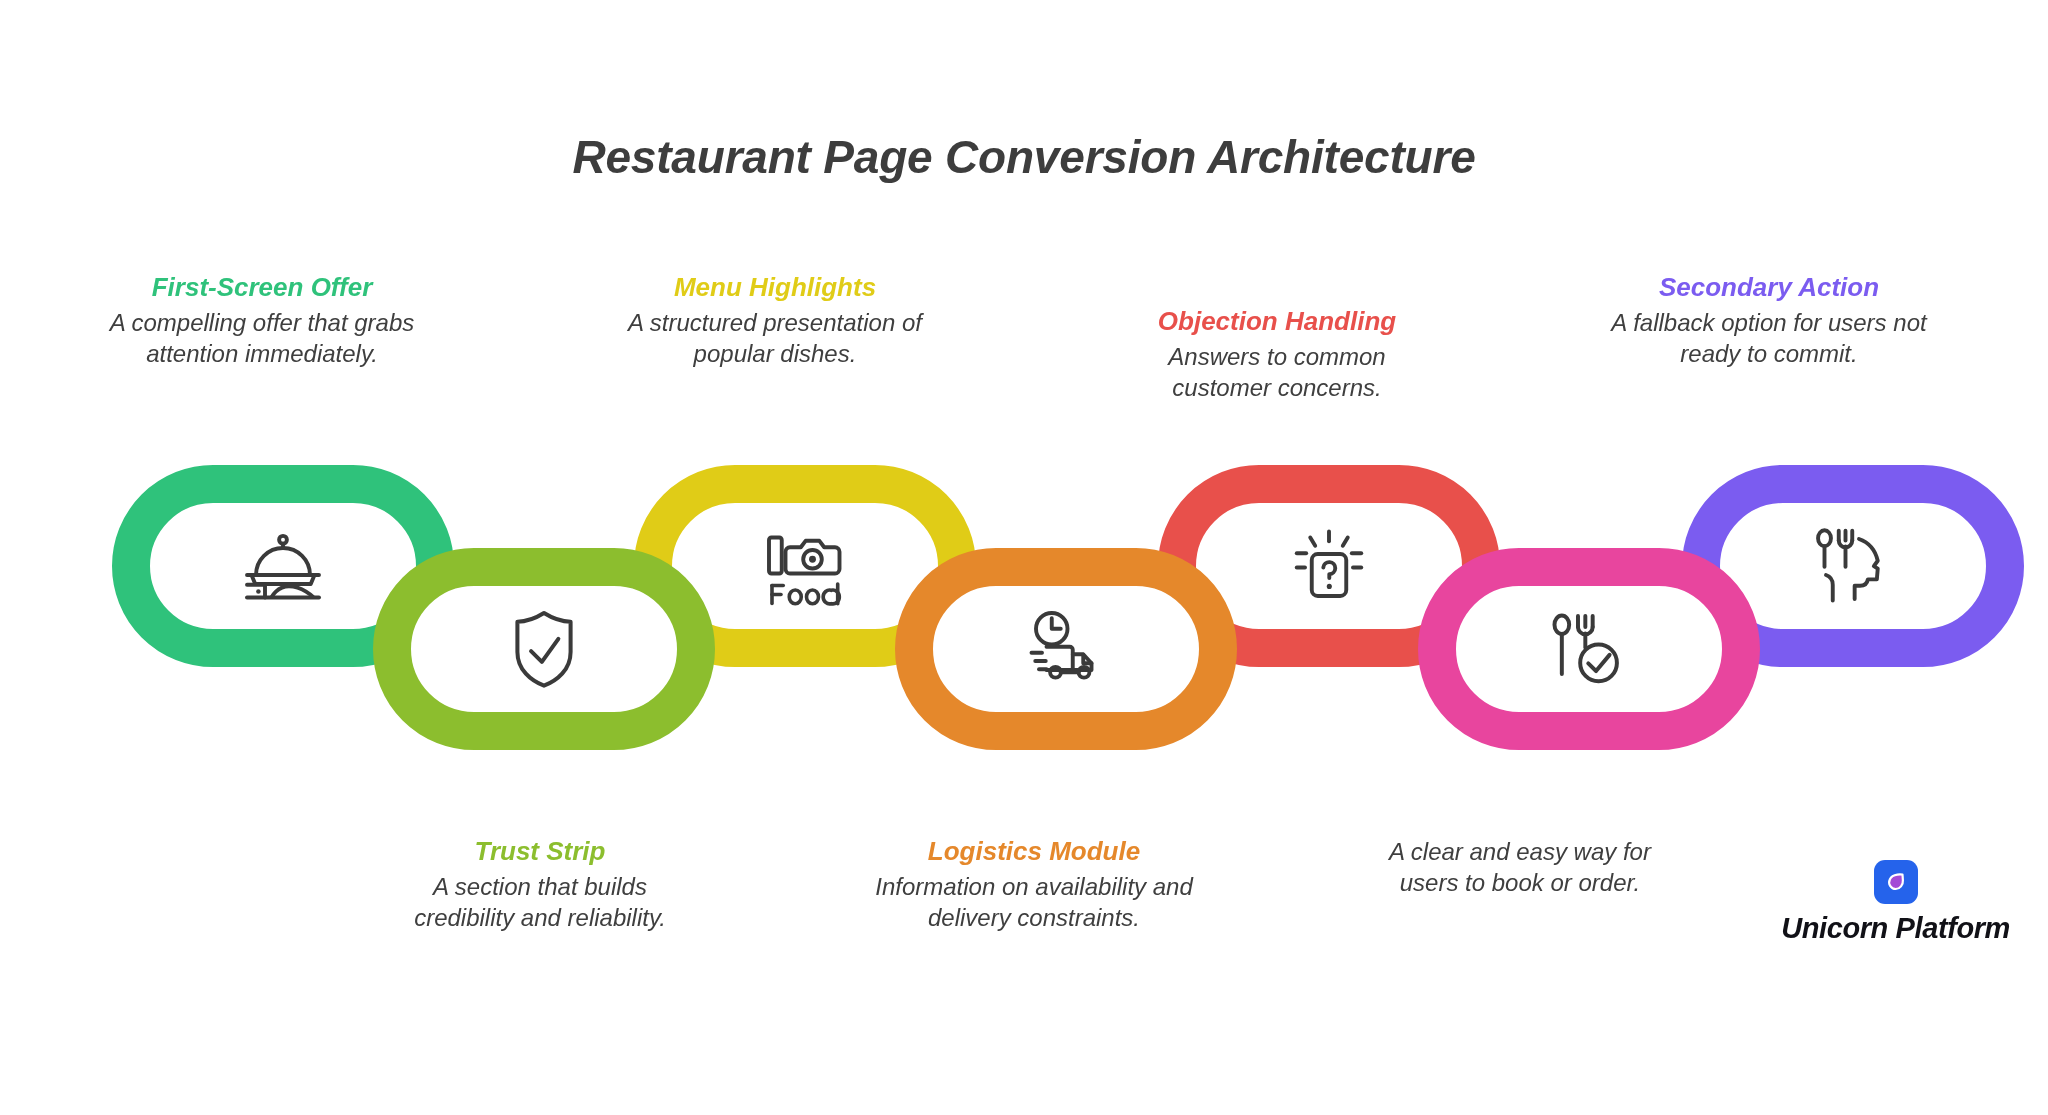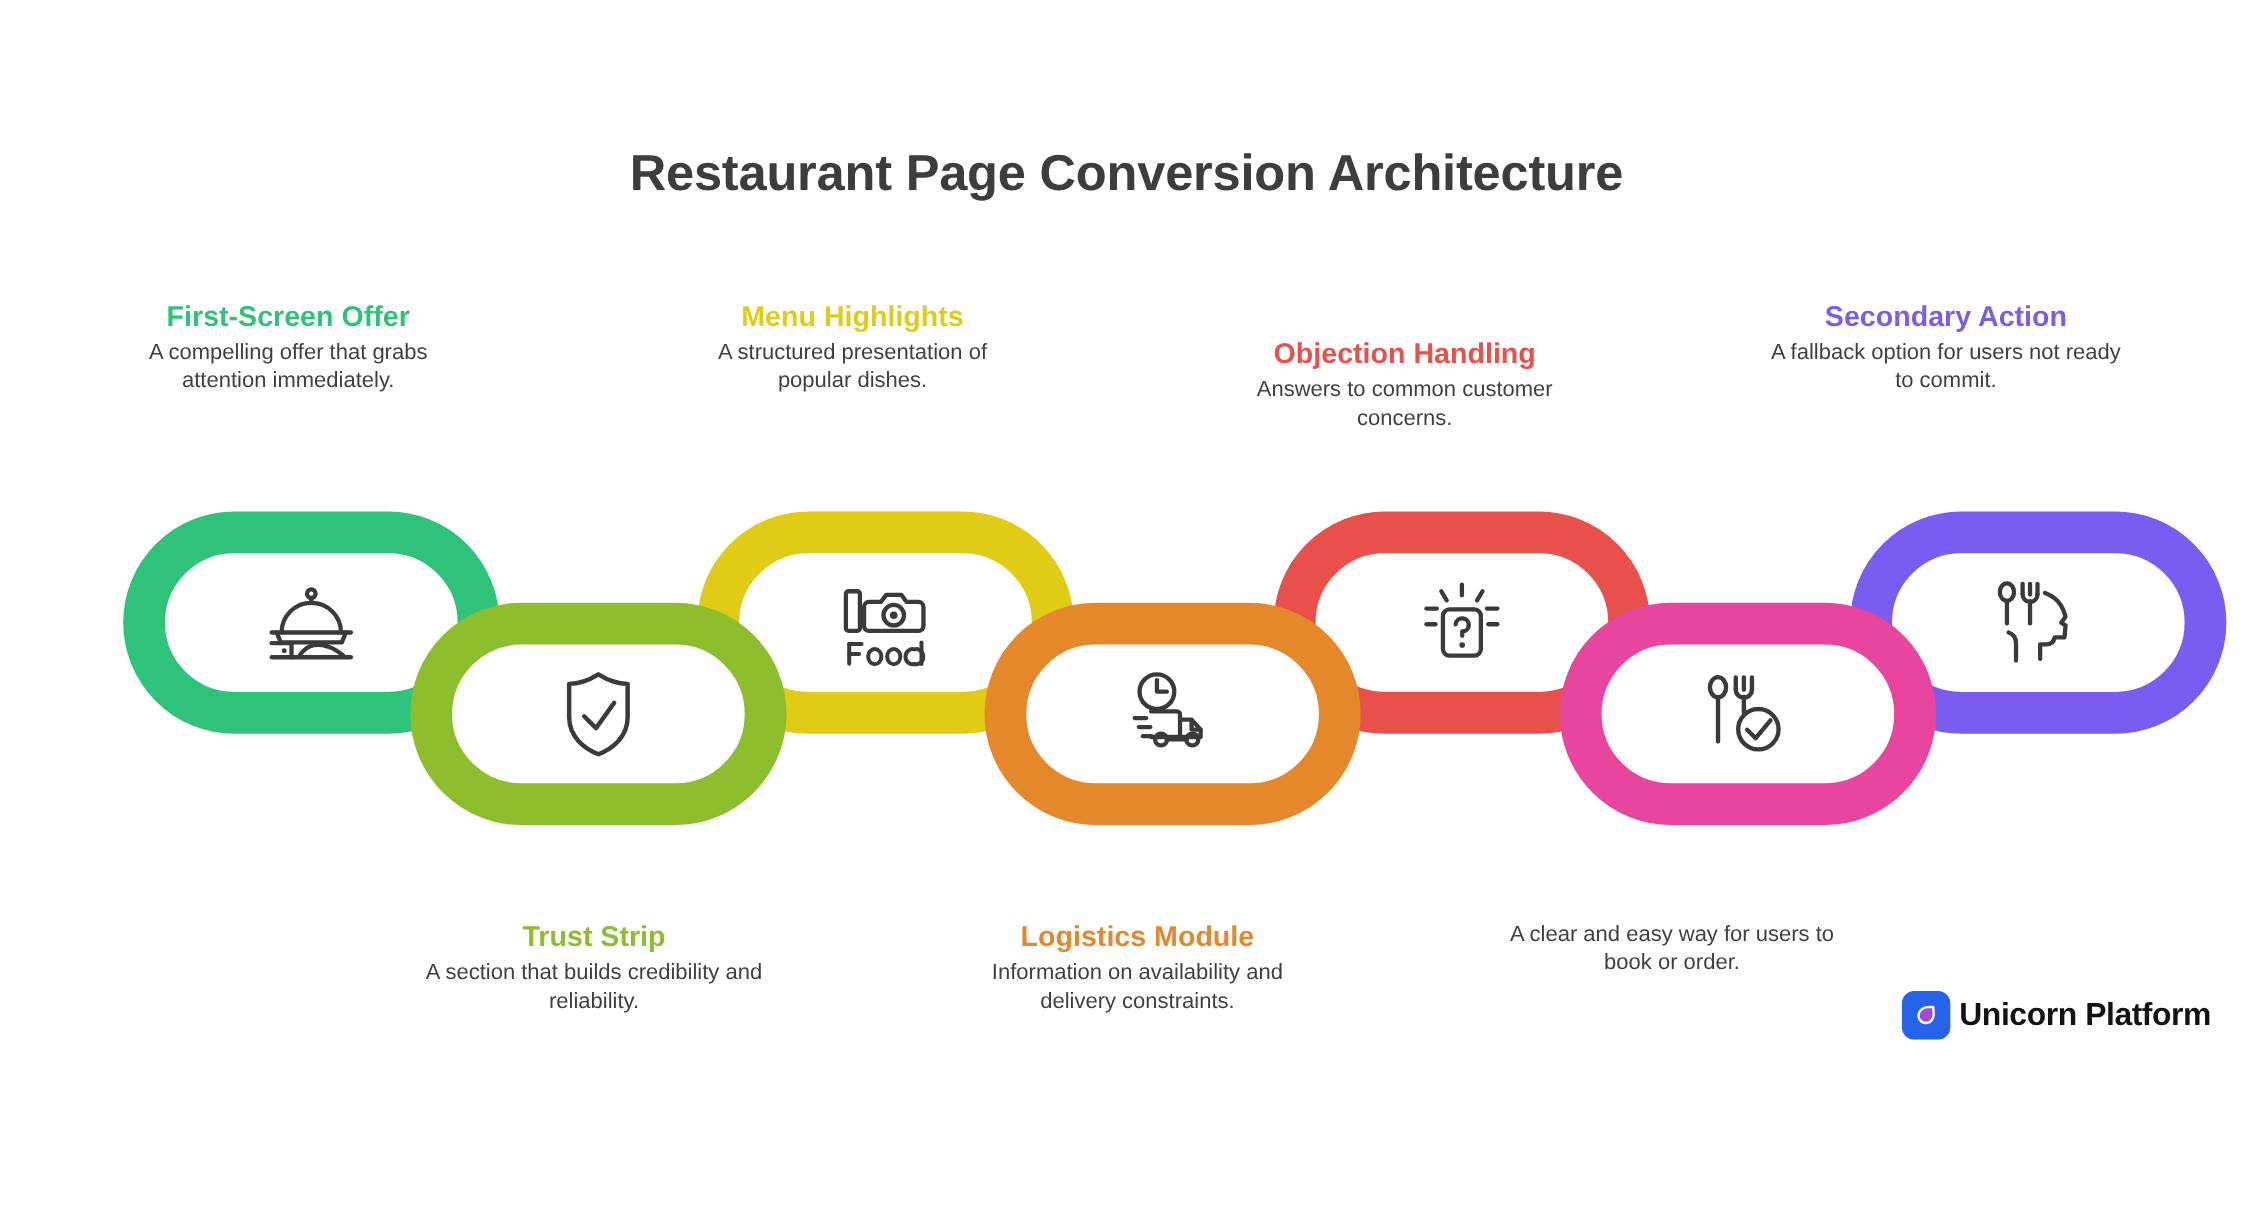--- a/index.html
+++ b/index.html
@@ -2,54 +2,54 @@
 <html><head>
 <meta charset="utf-8">
 <style>
   * { margin:0; padding:0; box-sizing:border-box; }
   html, body {
     width:2048px; height:1115px;
     background:#ffffff;
     font-family:"Liberation Sans", sans-serif;
     overflow:hidden;
   }
-  #stage { position:relative; width:2048px; height:970px; background:#fff; }
+  #stage { position:relative; width:2048px; height:970px; background:#fff;font-style:italic; }
 
   
   .page-title{
     position:absolute; left:0; top:130px; width:2048px;
     text-align:center;
     font-size:46px; font-weight:bold; color:#3d3d3d;
     letter-spacing:-0.2px;
   }
 
   
   .caption{ position:absolute; text-align:center; }
   .caption .cap-title{
     font-size:26px; font-weight:bold; line-height:1.18; margin-bottom:4px;
   }
   .caption .cap-desc{
-    font-size:20px; font-weight:normal; color:#3f3f3f; line-height:1.30;
+    font-size:24px; font-weight:normal; color:#3f3f3f; line-height:1.30;
   }
 
   
   #chain{ position:absolute; left:0; top:455px; width:2048px; height:350px; }
   .link{ position:absolute; }
   .link svg{ display:block; overflow:visible; }
   .link .icon-holder{
     position:absolute; left:0; top:0; width:100%; height:100%;
     display:flex; align-items:center; justify-content:center;
     pointer-events:none;
   }
   .link .icon-holder svg{ display:block; }
 
   
   .logo-wrap{
     position:absolute; right:38px; bottom:25px;
-    display:flex; align-items:center; gap:8px;
+    display:flex; align-items:center; gap:8px;flex-direction:column;
   }
   .logo-mark{
     width:44px; height:44px; border-radius:11px;
     display:flex; align-items:center; justify-content:center;
   }
   .logo-text{ font-size:29px; font-weight:bold; color:#111117; letter-spacing:-0.4px; }
 </style>
 </head>
 <body>
 

